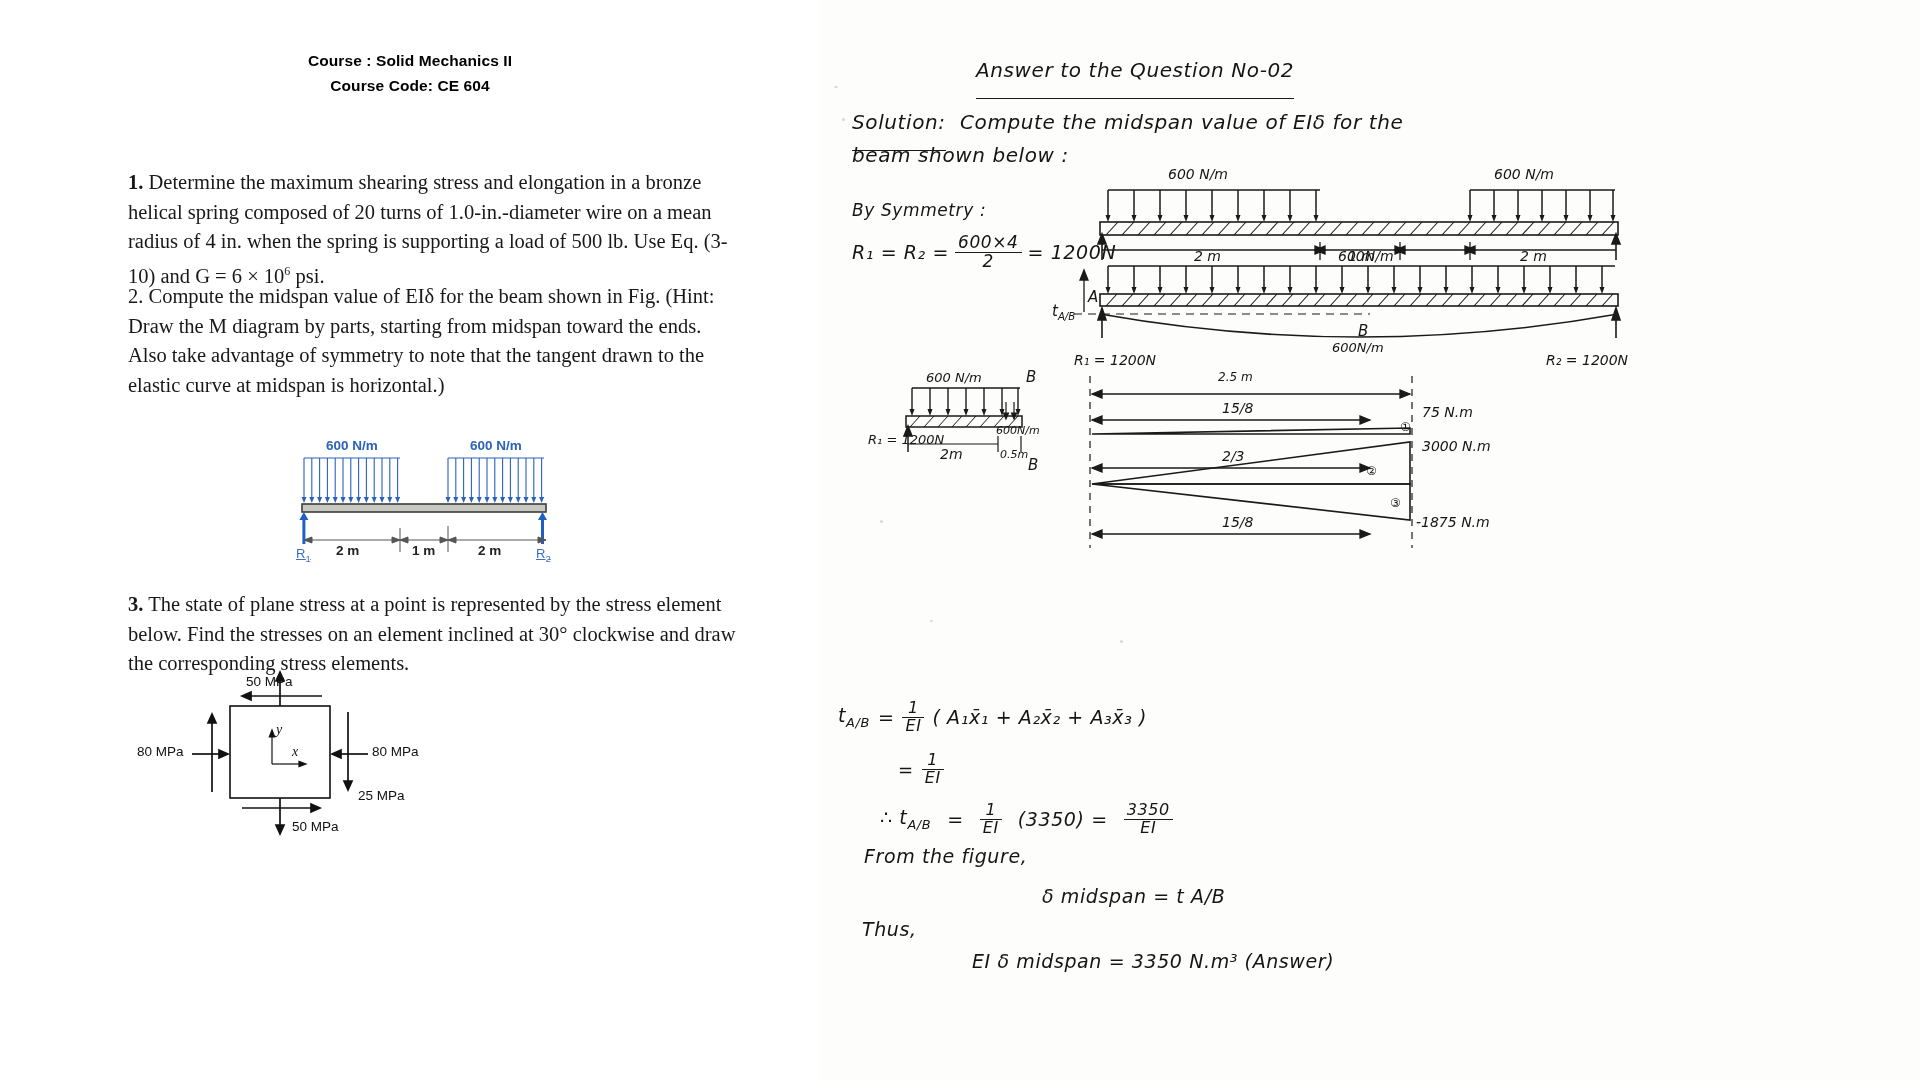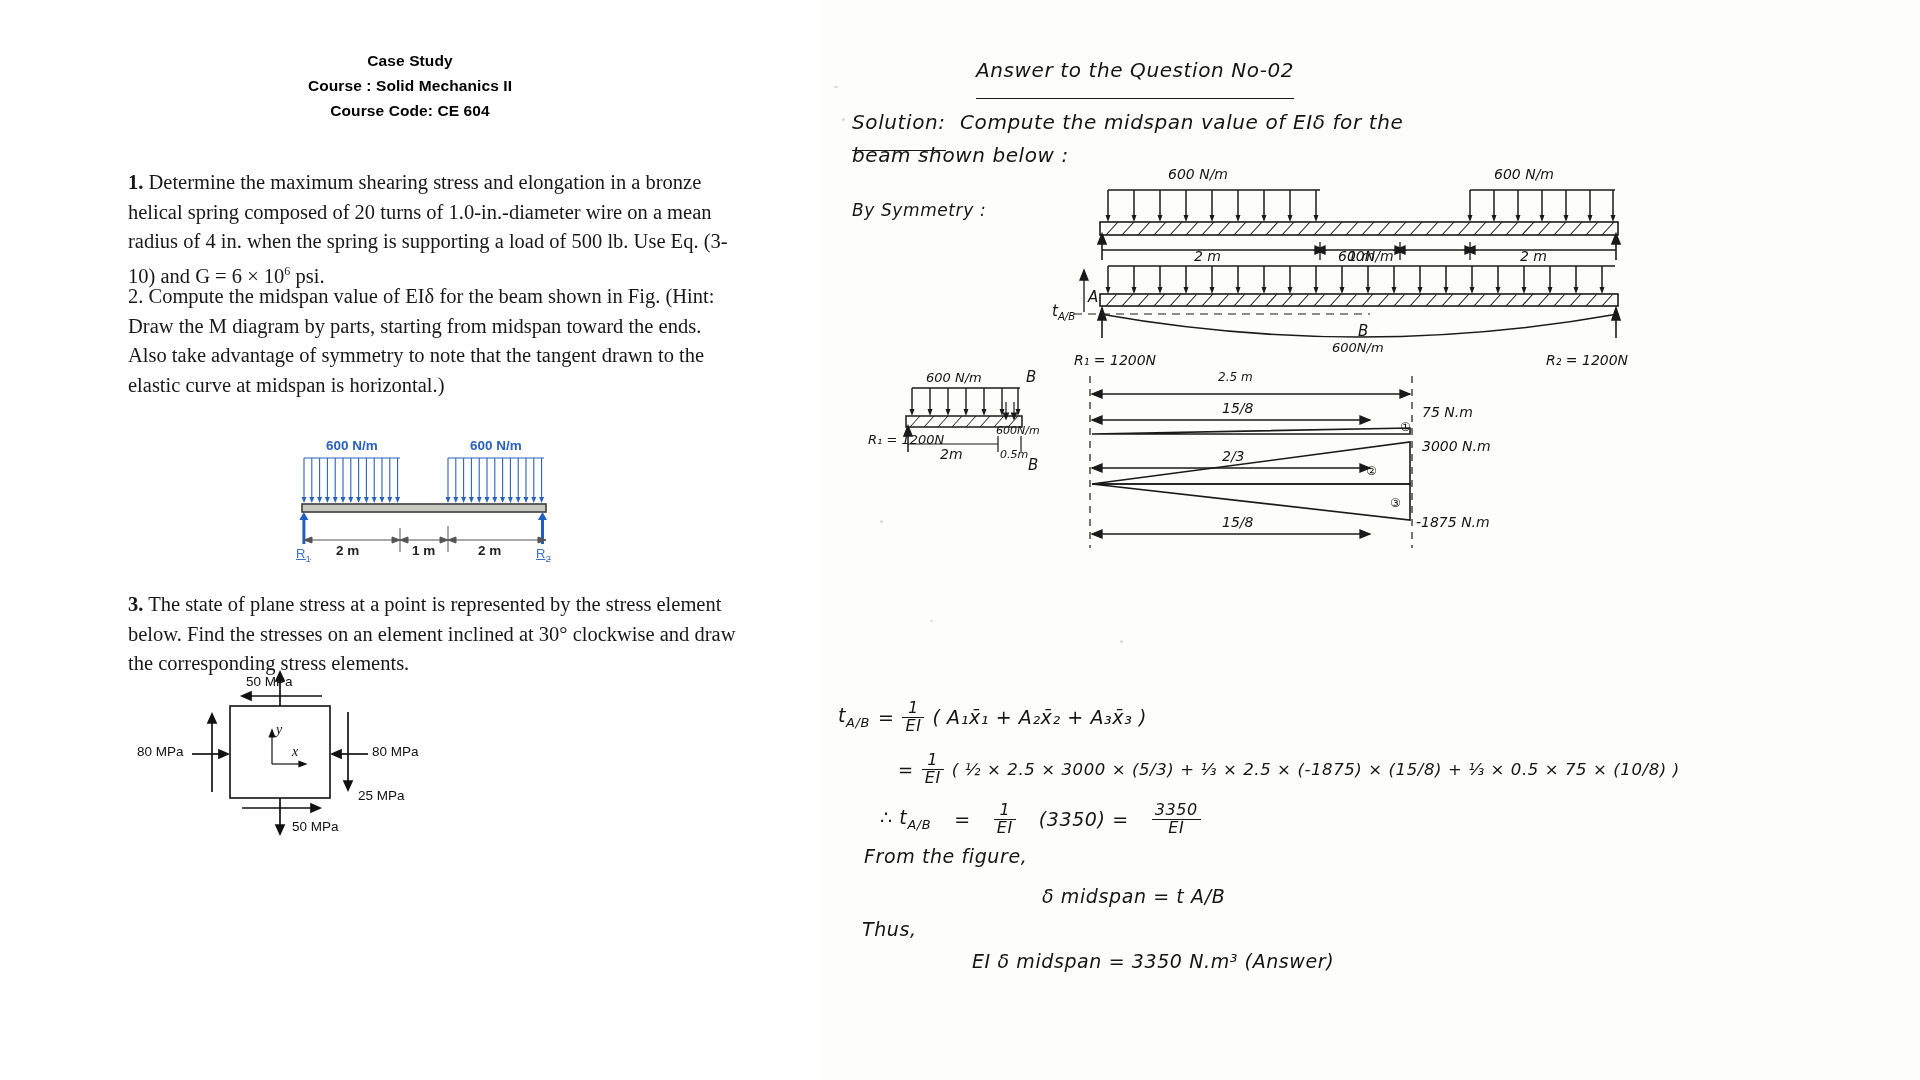--- a/index.html
+++ b/index.html
@@ -87,21 +87,20 @@
   .sheet-speck { position:absolute; background:#d8d8d4; border-radius:50%; }
 </style>
 </head>
 <body>
 
 <div id="page">
 
   <div id="left-page">
 
     <div class="doc-head">
-      <div>Case Study</div>
       <div>Course : Solid Mechanics II</div>
       <div>Course Code: CE 604</div>
     </div>
 
     <div class="qblock" id="q1"><span class="qnum">1.</span>
       <span>Determine the maximum shearing stress and elongation in a bronze helical spring composed of 20 turns of 1.0-in.-diameter wire on a mean radius of 4 in. when the spring is supporting a load of 500 lb. Use Eq. (3-10) and G = 6 × 10</span><span class="sup">6</span><span> psi.</span>
     </div>
 
     <div class="qblock" id="q2"><span>2.</span>
       <span>Compute the midspan value of EIδ for the beam shown in Fig. (Hint: Draw the M diagram by parts, starting from midspan toward the ends. Also take advantage of symmetry to note that the tangent drawn to the elastic curve at midspan is horizontal.)</span>
@@ -283,20 +282,28 @@
     <div class="sheet-speck" style="left:300px; top:640px; width:3px; height:3px;"></div>
 
     <div class="hw hw-script hw-u" style="left:156px; top:58px; font-size:20px;">Answer to the Question No-02</div>
 
     <div class="hw hw-script hw-u" style="left:32px; top:110px; font-size:20px;">Solution:</div>
     <div class="hw hw-script" style="left:140px; top:110px; font-size:20px;">Compute    the   midspan    value    of   EIδ    for   the</div>
     <div class="hw hw-script" style="left:32px; top:143px; font-size:20px;">beam   shown   below :</div>
 
     <div class="hw hw-script" style="left:32px; top:200px; font-size:17px;">By   Symmetry :</div>
 
+    <div class="hw hw-script" style="left:32px; top:234px; font-size:19px; display:flex; align-items:center; gap:6px;">
+      <span>R₁ = R₂ =</span>
+      <span class="frac" style="font-size:17px;">
+        <span class="n">600×4</span>
+        <span class="d">2</span>
+      </span>
+      <span>= 1200N</span>
+    </div>
 
     <div style="position:absolute; left:250px; top:172px; width:560px; height:95px;">
       <svg width="560" height="95" viewBox="0 0 560 95">
         <g stroke="#1a1a1a" stroke-width="1.5" fill="none">
 
           <line x1="38" y1="18" x2="250" y2="18"></line>
           <line x1="38" y1="18" x2="38" y2="44"></line>
           <line x1="64" y1="18" x2="64" y2="44"></line>
           <line x1="90" y1="18" x2="90" y2="44"></line>
           <line x1="116" y1="18" x2="116" y2="44"></line>
@@ -612,24 +619,23 @@
       </span>
       <span>( A₁x̄₁ + A₂x̄₂ + A₃x̄₃ )</span>
     </div>
 
     <div class="hw hw-script" style="left:78px; top:752px; font-size:18px; display:flex; align-items:center; gap:8px;">
       <span>=</span>
       <span class="frac" style="font-size:16px;">
         <span class="n">1</span>
         <span class="d">EI</span>
       </span>
-      <span style="font-size:16.5px;">( ½ × 2.5 × 3000 × (5/3) + ⅓ × 2.5 × (-1875) × (15/8) + ⅓ × 0.5 × 75 × (10/8) )</span>
-    </div>
-
-    <div class="hw hw-script" style="left:60px; top:802px; font-size:19px; display:flex; align-items:center; gap:23px;">
+    </div>
+
+    <div class="hw hw-script" style="left:60px; top:802px; font-size:19px; display:flex; align-items:center; gap:16px;">
       <span><span>∴  t</span><span class="sub">A/B</span></span>
       <span>=</span>
       <span class="frac" style="font-size:16px;">
         <span class="n">1</span>
         <span class="d">EI</span>
       </span>
       <span>(3350)   =</span>
       <span class="frac" style="font-size:16px;">
         <span class="n">3350</span>
         <span class="d">EI</span>

